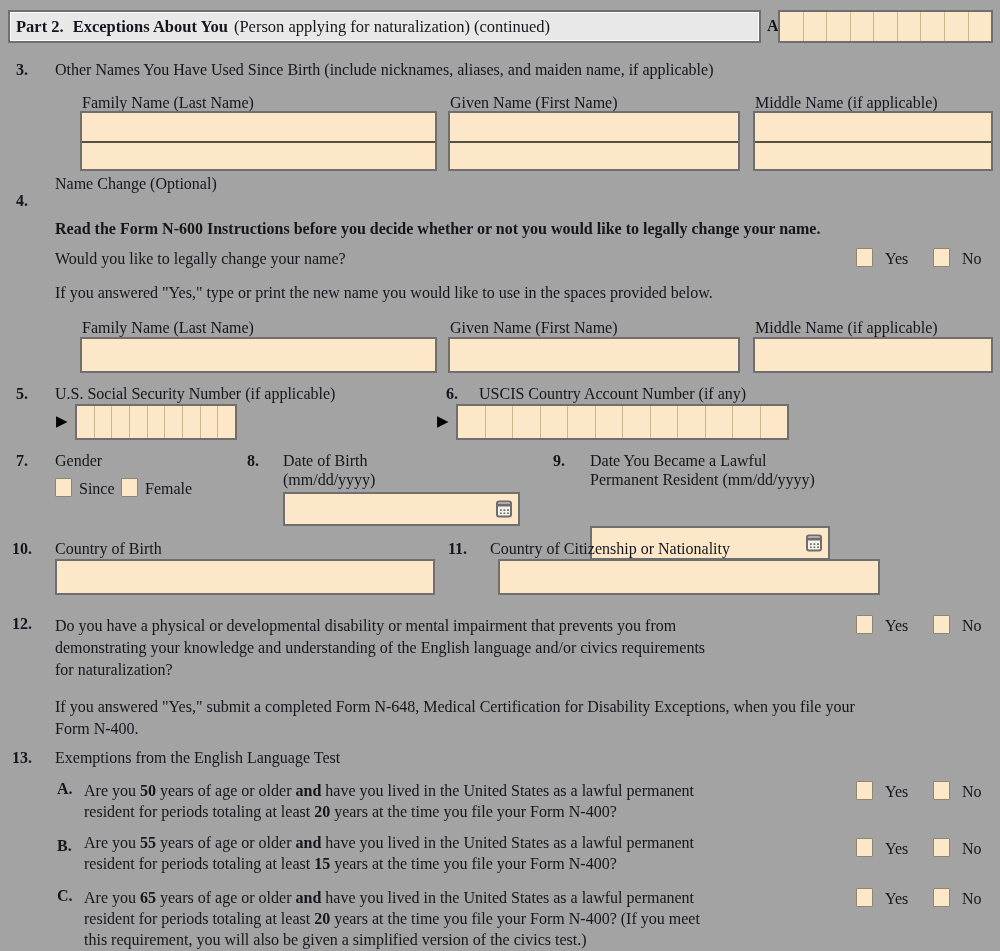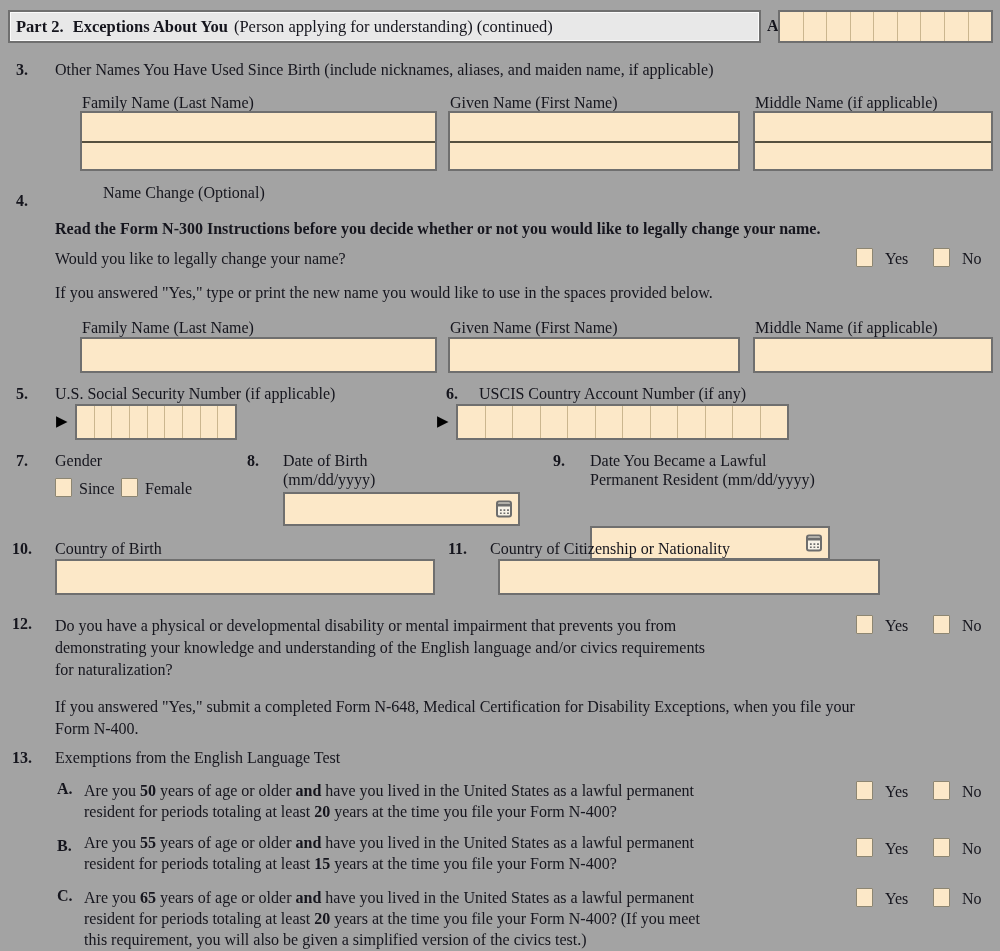--- a/index.html
+++ b/index.html
@@ -59,21 +59,21 @@
   .nowrap{white-space:nowrap;}
 </style>
 </head>
 <body>
 
 <div class="page">
 
   <div class="abs part-header" style="left:8px; top:10px; width:753px; height:33px;">
     <span class="b">Part 2.</span>
     <span class="b" style="margin-right:6px;">Exceptions About You</span>
-    <span>(Person applying for understanding) (continued)</span>
+    <span>(Person applying for naturalization) (continued)</span>
   </div>
   <span class="abs b" style="left:767px; top:17px;">A-</span>
   <div class="abs comb" style="left:778px; top:10px; width:215px; height:33px;">
       <span class="comb-cell"></span>
       <span class="comb-cell"></span>
       <span class="comb-cell"></span>
       <span class="comb-cell"></span>
       <span class="comb-cell"></span>
       <span class="comb-cell"></span>
       <span class="comb-cell"></span>
@@ -95,22 +95,22 @@
   <div class="abs field2" style="left:448px; top:111px; width:292px;">
     <div class="frow"></div>
     <div class="frow"></div>
   </div>
   <div class="abs field2" style="left:753px; top:111px; width:240px;">
     <div class="frow"></div>
     <div class="frow"></div>
   </div>
 
   <span class="abs num" style="left:16px; top:192px;">4.</span>
-  <span class="abs" style="left:55px; top:184px;margin-left:48px;">Name Change (Optional)</span>
-  <span class="abs b" style="left:55px; top:220px;">Read the Form N-300 Instructions before you decide whether or not you would like to legally change your name.</span>
+  <span class="abs" style="left:55px; top:175px;">Name Change (Optional)</span>
+  <span class="abs b" style="left:55px; top:220px;">Read the Form N-600 Instructions before you decide whether or not you would like to legally change your name.</span>
 
   <span class="abs" style="left:55px; top:250px;">Would you like to legally change your name?</span>
   <div class="abs cb" style="left:856px; top:248px;"></div>
   <span class="abs" style="left:885px; top:250px;">Yes</span>
   <div class="abs cb" style="left:933px; top:248px;"></div>
   <span class="abs" style="left:962px; top:250px;">No</span>
 
   <span class="abs" style="left:55px; top:284px;">If you answered "Yes," type or print the new name you would like to use in the spaces provided below.</span>
 
   <span class="abs" style="left:82px; top:319px;">Family Name (Last Name)</span>

